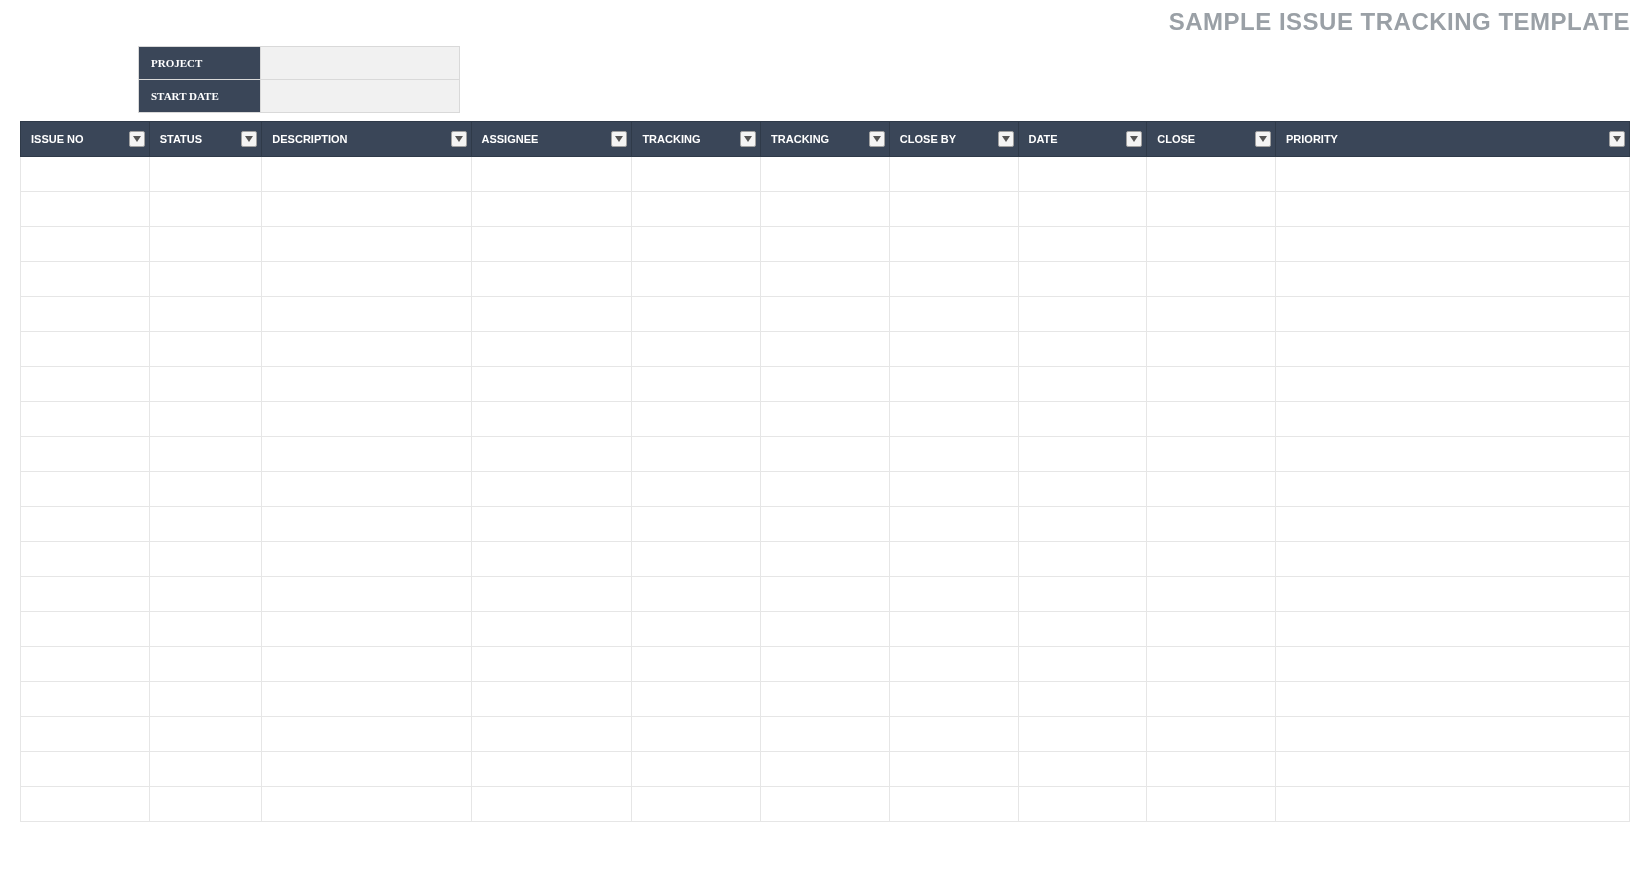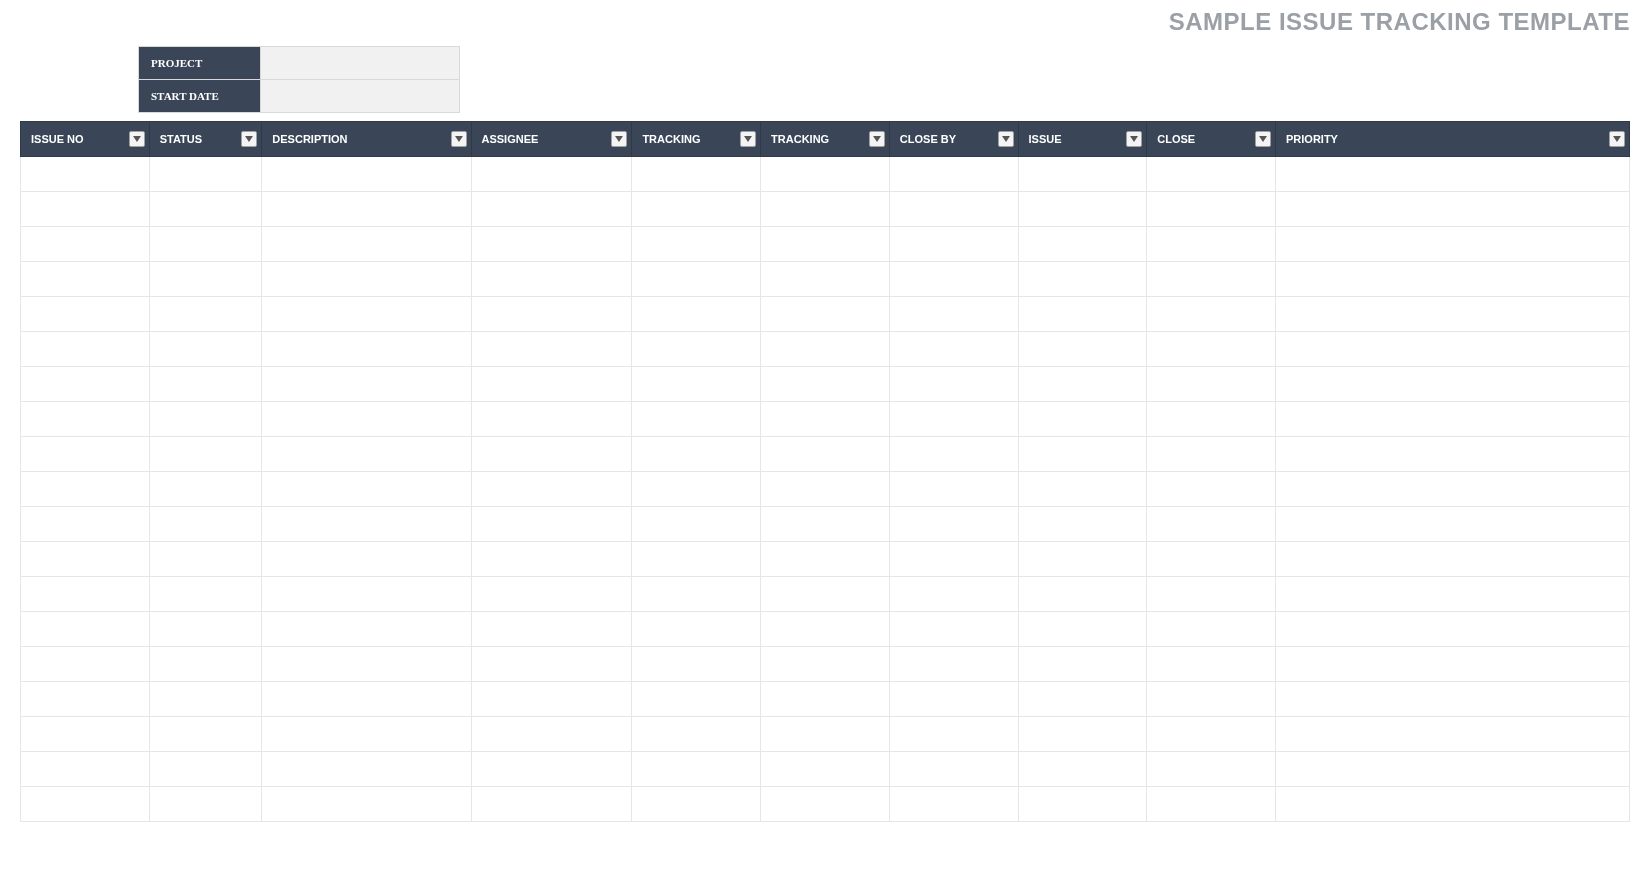--- a/index.html
+++ b/index.html
@@ -169,21 +169,21 @@
             <th><span>TRACKING</span><span class="filter-btn">
                 <svg width="8" height="6" viewBox="0 0 8 6">
                   <polygon points="0,0 8,0 4,6" fill="#555"></polygon>
                 </svg>
               </span></th>
             <th><span>CLOSE BY</span><span class="filter-btn">
                 <svg width="8" height="6" viewBox="0 0 8 6">
                   <polygon points="0,0 8,0 4,6" fill="#555"></polygon>
                 </svg>
               </span></th>
-            <th><span>ISSUE</span><span class="filter-btn">
+            <th><span>DATE</span><span class="filter-btn">
                 <svg width="8" height="6" viewBox="0 0 8 6">
                   <polygon points="0,0 8,0 4,6" fill="#555"></polygon>
                 </svg>
               </span></th>
             <th><span>CLOSE</span><span class="filter-btn">
                 <svg width="8" height="6" viewBox="0 0 8 6">
                   <polygon points="0,0 8,0 4,6" fill="#555"></polygon>
                 </svg>
               </span></th>
             <th><span>PRIORITY</span><span class="filter-btn">

